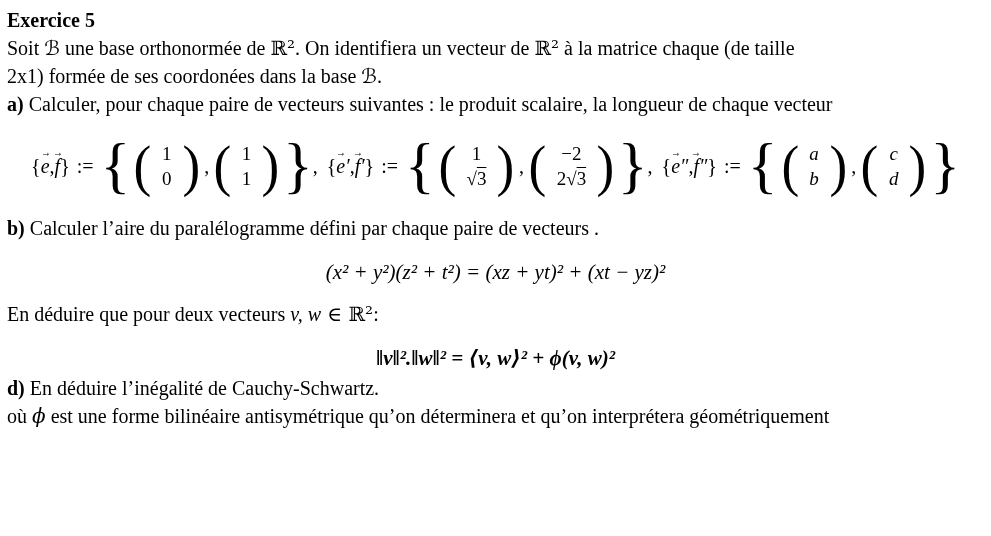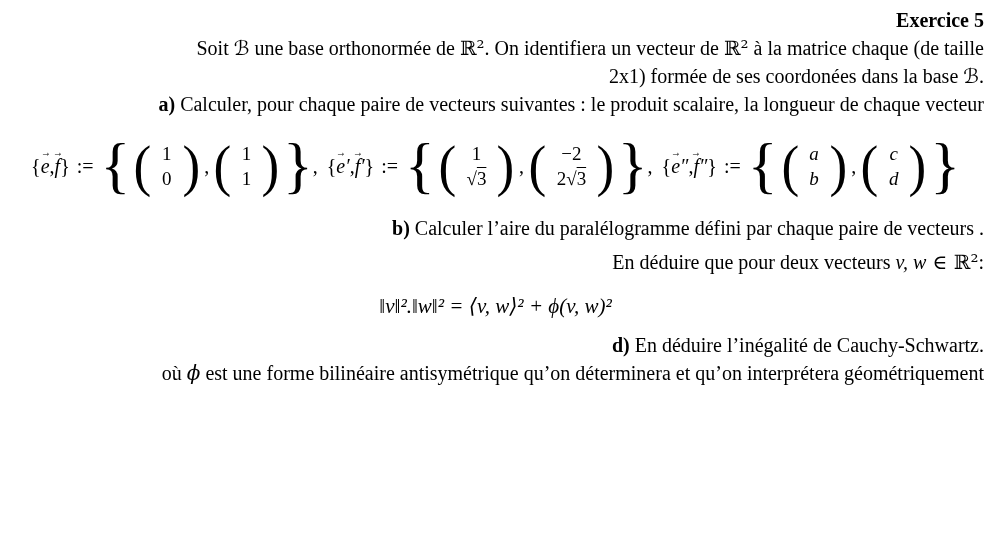--- a/index.html
+++ b/index.html
@@ -3,32 +3,32 @@
 <meta charset="utf-8">
 <style>
   * { box-sizing: border-box; }
   html, body { margin: 0; padding: 0; }
   body {
     width: 991px; height: 536px;
     background: #ffffff; color: #000000;
     font-family: "Liberation Serif", "DejaVu Serif", serif;
     overflow: hidden;
   }
-  .page { padding: 6px 7px 0 7px; font-size: 20px; line-height: 28px; text-align: right; }
+  .page { padding: 6px 7px 0 7px; font-size: 20px; line-height: 28px; }
   .line { white-space: nowrap; }
   b { font-weight: bold; }
   .it { font-style: italic; }
   .up { font-style: normal; }
   .bb, .scr { font-family: "DejaVu Serif", "DejaVu Sans", serif; }
 
   
   .display { display: flex; justify-content: center; align-items: center; font-style: italic; }
   .d1 { height: 92px; margin: 2px 0; font-size: 20px; }
   .d2 { margin: 16px 0 14px 0; font-size: 21px; }
-  .d3 { margin: 16px 0 11px 0; font-size: 21px; }
+  .d3 { margin: 16px 0 2px 0; font-size: 21px; font-weight: bold; }
   .ded { margin-top: 6px; }
 
   .pairwrap { display: inline-flex; align-items: center; }
   .nset { font-style: normal; }
   .vec { position: relative; display: inline-block; font-style: italic; }
   .vec .arr {
     position: absolute; left: 55%; top: -0.5em;
     transform: translateX(-50%) scaleX(0.85);
     font-size: 0.6em; font-style: normal; line-height: 1;
   }
@@ -129,20 +129,23 @@
           <span class="bigp">)</span>
         </span>
       <span class="bigb">}</span>
     </span>
 
   </div>
 
   <div class="line"><b>b)</b><span> Calculer l’aire du paralélogramme défini par chaque paire de vecteurs .</span></div>
 
 
+  <div class="display d2">
+      <span>(x² + y²)(z² + t²) = (xz + yt)² + (xt − yz)²</span>
+    </div>
 
   <div class="line ded"><span>En déduire que pour deux vecteurs </span><span class="it">v, w</span><span class="bb"> ∈ </span><span class="bb">ℝ²</span><span>:</span></div>
 
   <div class="display d3">
       <span>‖v‖².‖w‖² = ⟨v, w⟩² + ϕ(v, w)²</span>
     </div>
 
   <div class="line"><b>d)</b><span> En déduire l’inégalité de Cauchy-Schwartz.</span></div>
 
   <div class="line"><span>où </span><span class="it bb">ϕ</span><span> est une forme bilinéaire antisymétrique qu’on déterminera et qu’on interprétera géométriquement</span></div>

